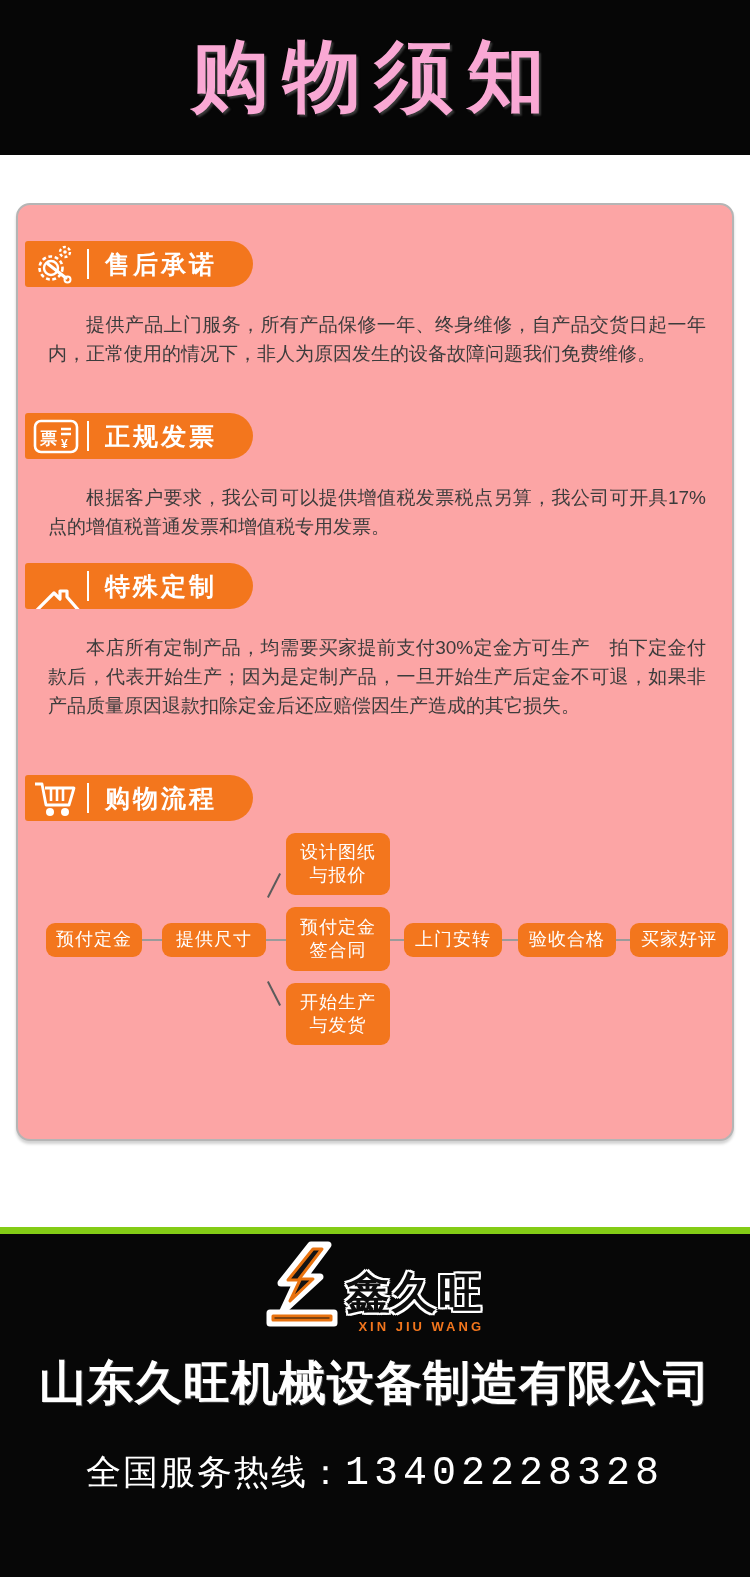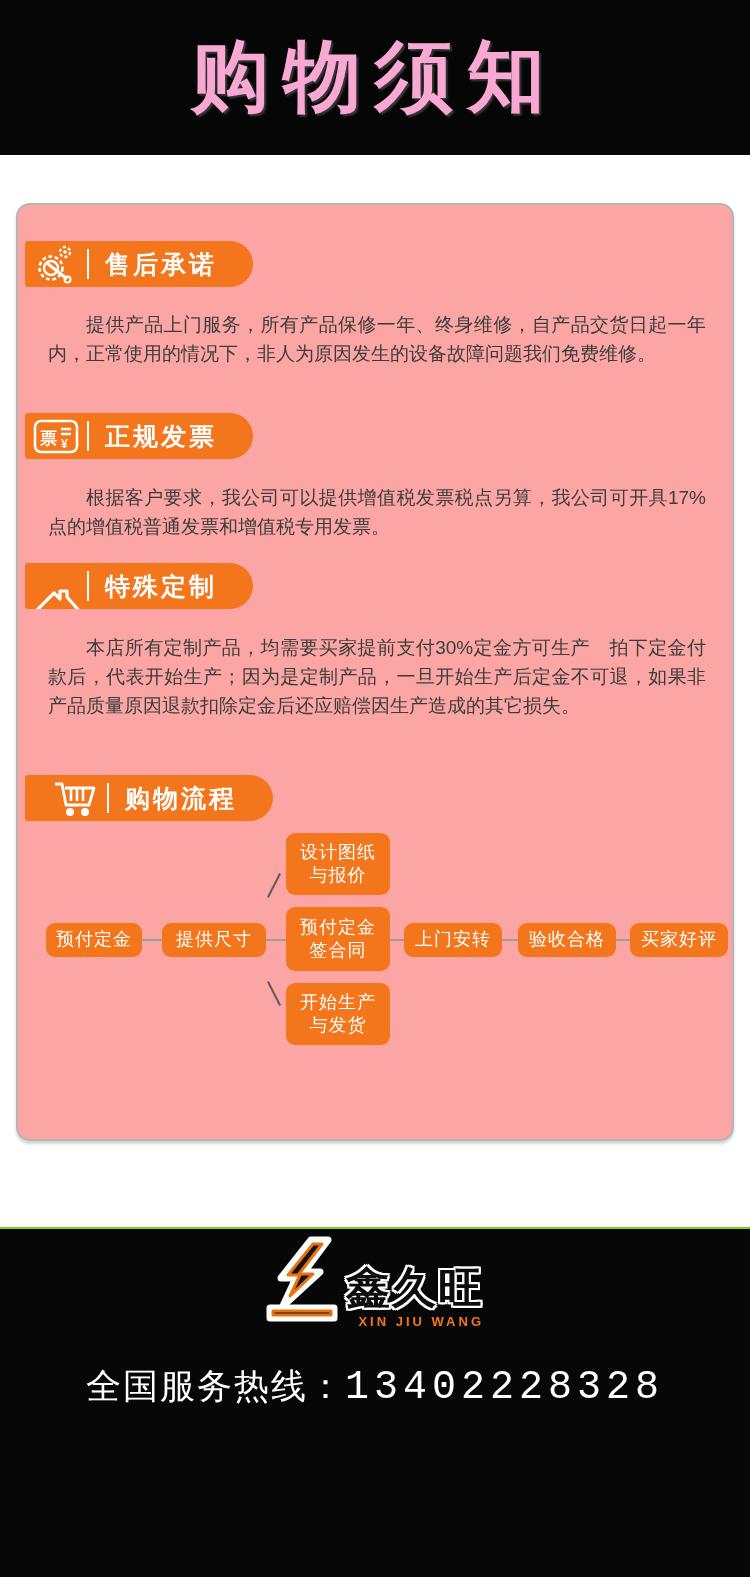--- a/index.html
+++ b/index.html
@@ -42,21 +42,21 @@
   .house-wrap { position:absolute; left:6px; bottom:-8px; }
 
   .para {
     position:absolute; left:0; right:0; padding:0 26px 0 30px;
     font-size:19px; line-height:29px; color:#3c3c3c; text-indent:2em;
     text-align:justify;
   }
   .b1 { top:36px; }  .p1 { top:105px; }
   .b2 { top:208px; } .p2 { top:278px; }
   .b3 { top:358px; } .p3 { top:428px; }
-  .b4 { top:570px;padding-left:20px; }
+  .b4 { top:570px; }
 
   
   .flow { position:absolute; top:628px; left:14px; width:706px; height:215px; }
   .fbox {
     position:absolute; background:#f3761d; color:#fff; border-radius:9px;
     display:flex; flex-direction:column; align-items:center; justify-content:center;
     font-size:18px; line-height:1.3; text-align:center; letter-spacing:1px;
   }
   .fb-top    { left:254px; top:0;     width:104px; height:62px; }
   .fb-center { left:254px; top:74px;  width:104px; height:64px; }
@@ -73,21 +73,21 @@
   .c3 { left:358px; width:14px; }
   .c4 { left:470px; width:16px; }
   .c5 { left:584px; width:14px; }
   .slash { position:absolute; width:2px; height:27px; background:#5c5c5c; }
   .slash-up   { left:241px; top:39px;  transform:rotate(27deg); }
   .slash-down { left:241px; top:147px; transform:rotate(-27deg); }
 
   
   .footer {
     margin-top:86px; height:350px; background:#070707;
-    border-top:2px solid #84cc16; text-align:center; overflow:hidden;
+    border-top:7px solid #84cc16; text-align:center; overflow:hidden;
   }
   .logo {
     display:flex; align-items:flex-end; justify-content:center;
     padding-top:12px; height:100px;
   }
   .logo-text { margin-left:4px; text-align:right; }
   .logo-cn {
     font-size:44px; font-weight:bold; color:#0d0d0d; letter-spacing:2px; line-height:1;
     text-shadow:-2px -2px 0 #fff,2px -2px 0 #fff,-2px 2px 0 #fff,2px 2px 0 #fff,
                 0 -2px 0 #fff,0 2px 0 #fff,-2px 0 0 #fff,2px 0 0 #fff;
@@ -214,16 +214,17 @@
           <rect x="7" y="76" width="58" height="4"></rect>
           <path d="M47 9 L56 9 L33 39 L47 39 L24 61 L34 40 L22 40 Z"></path>
         </g>
       </svg>
     </span>
     <span class="logo-text">
       <div class="logo-cn">鑫久旺</div>
       <div class="logo-en">XIN JIU WANG</div>
     </span>
   </div>
+  <div class="company">山东久旺机械设备制造有限公司</div>
   <div class="hotline">
     <span>全国服务热线：</span><span class="num">13402228328</span>
   </div>
 </div>
 
 </body></html>

